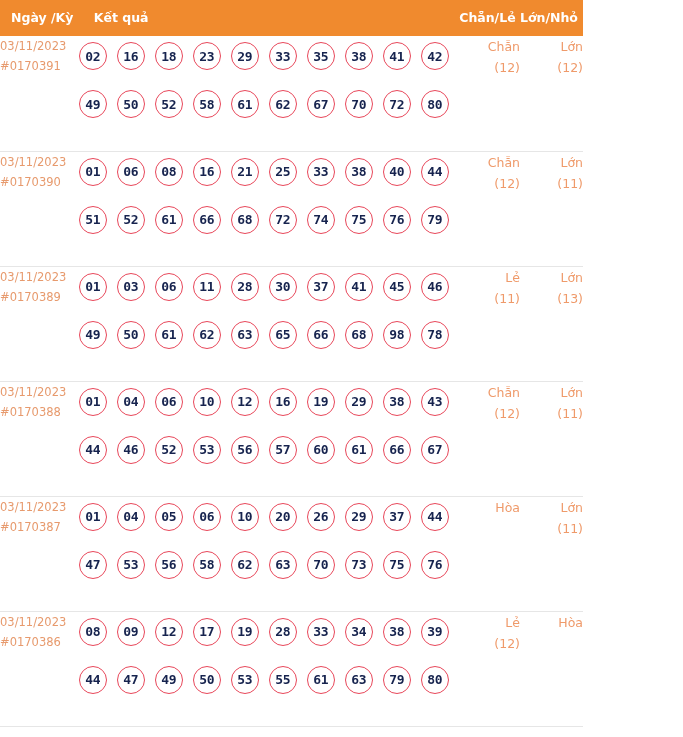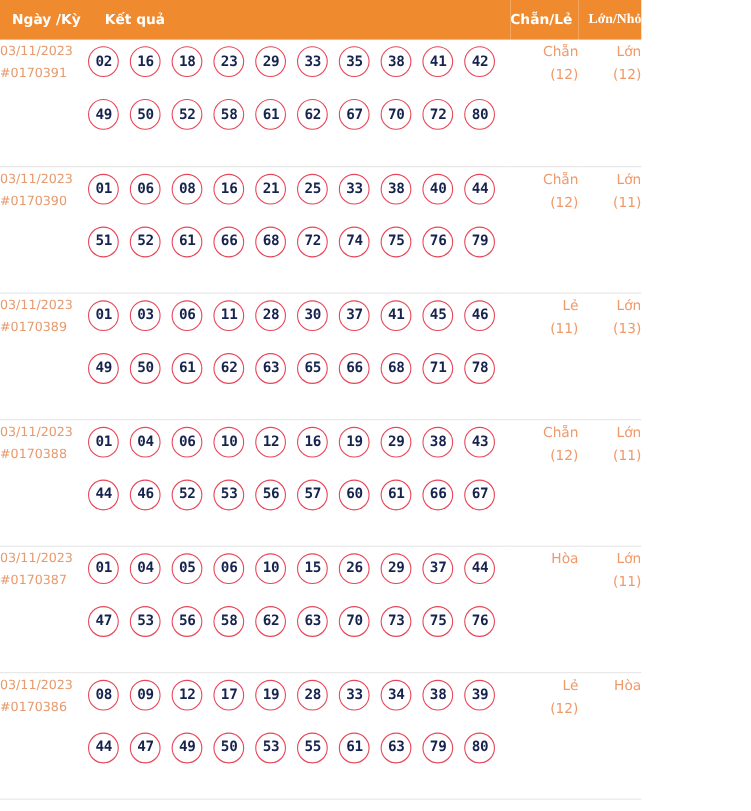--- a/index.html
+++ b/index.html
@@ -29,21 +29,21 @@
     color: #ffffff;
     font-size: 12.5px;
     font-weight: bold;
     padding: 10px 0 11px 0;
     text-align: left;
     white-space: nowrap;
   }
   th.col-date     { width: 100px; padding-left: 11px; }
   th.col-results  { width: 422px; padding-left: 15px; }
   th.col-parity   { width: 78px;  text-align: left; }
-  th.col-size     { width: 83px;  text-align: right; font-family: Liberation Serif, serif; }
+  th.col-size     { width: 83px;  text-align: left; }
 
   
   .result-row > td {
     border-bottom: 1px solid #e6e6e6;
     vertical-align: top;
     padding: 0;
     height: 115px;
   }
 
   .cell-date {
@@ -209,21 +209,21 @@
           </div>
           <div class="ball-row second">
             <span class="ball">49</span>
             <span class="ball">50</span>
             <span class="ball">61</span>
             <span class="ball">62</span>
             <span class="ball">63</span>
             <span class="ball">65</span>
             <span class="ball">66</span>
             <span class="ball">68</span>
-            <span class="ball">71</span>
+            <span class="ball">98</span>
             <span class="ball">78</span>
           </div>
         </td>
         <td class="cell-parity">
           <span class="verdict-label">Lẻ</span>
           <span class="verdict-count">(11)</span>
         </td>
         <td class="cell-size">
           <span class="verdict-label">Lớn</span>
           <span class="verdict-count">(13)</span>
@@ -274,21 +274,21 @@
           <span class="date-line">03/11/2023</span>
           <span class="draw-id">#0170387</span>
         </td>
         <td class="cell-results">
           <div class="ball-row">
             <span class="ball">01</span>
             <span class="ball">04</span>
             <span class="ball">05</span>
             <span class="ball">06</span>
             <span class="ball">10</span>
-            <span class="ball">15</span>
+            <span class="ball">20</span>
             <span class="ball">26</span>
             <span class="ball">29</span>
             <span class="ball">37</span>
             <span class="ball">44</span>
           </div>
           <div class="ball-row second">
             <span class="ball">47</span>
             <span class="ball">53</span>
             <span class="ball">56</span>
             <span class="ball">58</span>

